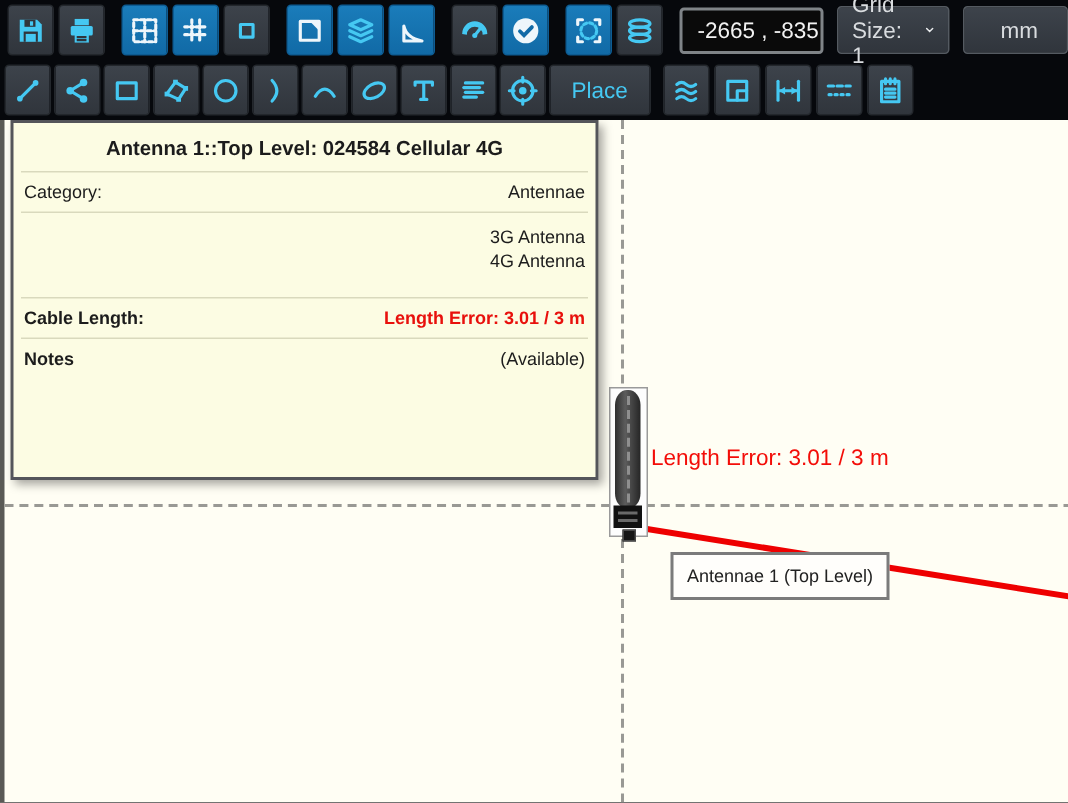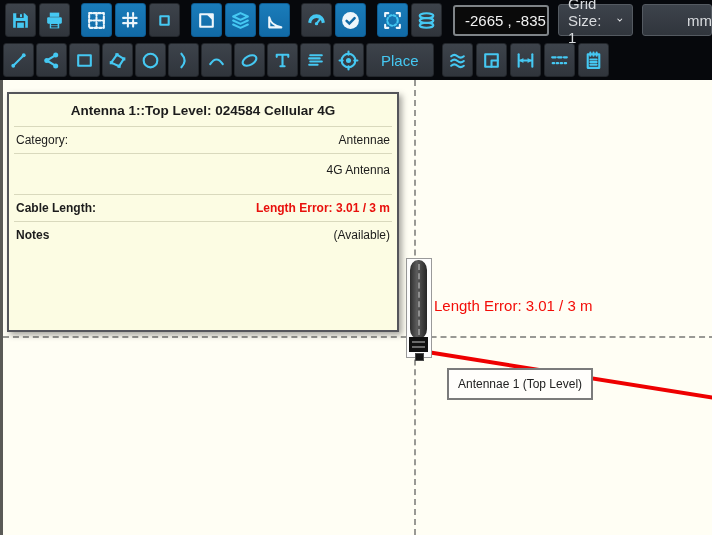--- a/index.html
+++ b/index.html
@@ -17,21 +17,21 @@
   .tbtn svg { width:21px; height:21px; }
   .tbtn-text { width:auto; padding:16px 14px; color:#45c8f2; font-size:15px; }
   .coordbox { background:#0a0a0a; border:2px solid #7f8488; border-radius:3px;
               color:#f2f2f2; font-size:15px; padding:5px 10px; min-width:96px;
               text-align:center; margin-right:6px; white-space:nowrap; }
   .dropdown { background:linear-gradient(#3d434b,#30353c); border:1px solid #545a61;
               border-radius:3px; color:#d9dcdf; font-size:15px; height:32px;
               display:flex; align-items:center; padding:0 9px; gap:10px; cursor:pointer; }
   .dropdown .chev { color:#e8eaec; font-size:12px; }
   .dd-grid { width:116px; justify-content:space-between; margin-right:6px; }
-  .dd-units { width:70px; justify-content:space-between;padding-left:44px; }
+  .dd-units { width:70px; justify-content:flex-end;padding-left:44px; }
 
   .ic { stroke:#45c8f2; fill:none; stroke-width:2; stroke-linecap:round; stroke-linejoin:round; }
   .icw { stroke:#eef6fb; fill:none; stroke-width:2; stroke-linecap:round; stroke-linejoin:round; }
   .icf { fill:#45c8f2; stroke:none; }
   .icfw { fill:#eef6fb; stroke:none; }
 
   
   .canvas { position:relative; width:712px; height:455px; background:#fffef4;
             border-left:3px solid #5a5a56; overflow:hidden; }
   .dash-v { position:absolute; left:411px; top:0; height:455px; border-left:2px dashed #999994; z-index:1; }
@@ -53,21 +53,21 @@
   .capsule-dash { position:absolute; left:8px; top:4px; height:71px; border-left:2px dashed #8f8f8f; }
   .connector { position:absolute; left:3px; top:79px; width:19px; height:15px; background:#111;
                display:flex; flex-direction:column; justify-content:space-evenly; padding:2px 3px; }
   .connector i { display:block; height:2px; background:#6a6a6a; }
   .stub { position:absolute; left:9px; top:95px; width:9px; height:8px; background:#151515; border:1px solid #494949; }
 
   .len-error { position:absolute; left:431px; top:217px; color:#f30d08; font-size:15px;
                z-index:4; white-space:nowrap; }
 
   
-  .info-panel { position:absolute; left:4px; top:12px; width:392px; height:240px;
+  .info-panel { position:absolute; left:4px; top:0; width:392px; height:240px;
                 background:#fcfce3; border:2px solid #54555a; z-index:5;
                 box-shadow:3px 3px 6px rgba(0,0,0,.35); color:#1c1c1c; font-size:12px; }
   .ip-title { font-weight:bold; font-size:13.5px; text-align:center; padding:9px 6px 8px; }
   .ip-sep { border-top:1px solid #d9d9bd; margin:0 5px; }
   .ip-row { display:flex; justify-content:space-between; padding:6px 7px;align-items:flex-end; }
   .ip-label { font-weight:normal; }
   .ip-label.b { font-weight:bold; }
   .ip-funcs { padding:6px 7px 16px; }
   .ip-func-vals { text-align:right; margin-top:2px; line-height:1.35; }
   .ip-red { color:#e8100c; font-weight:bold; }
@@ -324,20 +324,21 @@
   <div class="info-panel">
     <div class="ip-title">Antenna 1::Top Level: 024584 Cellular 4G</div>
     <div class="ip-sep"></div>
     <div class="ip-row">
       <span class="ip-label">Category:</span>
       <span>Antennae</span>
     </div>
     <div class="ip-sep"></div>
     <div class="ip-funcs">
       <div class="ip-func-vals">
+        <div>3G Antenna</div>
         <div>4G Antenna</div>
       </div>
     </div>
     <div class="ip-sep"></div>
     <div class="ip-row">
       <span class="ip-label b">Cable Length:</span>
       <span class="ip-red">Length Error: 3.01 / 3 m</span>
     </div>
     <div class="ip-sep"></div>
     <div class="ip-row">

